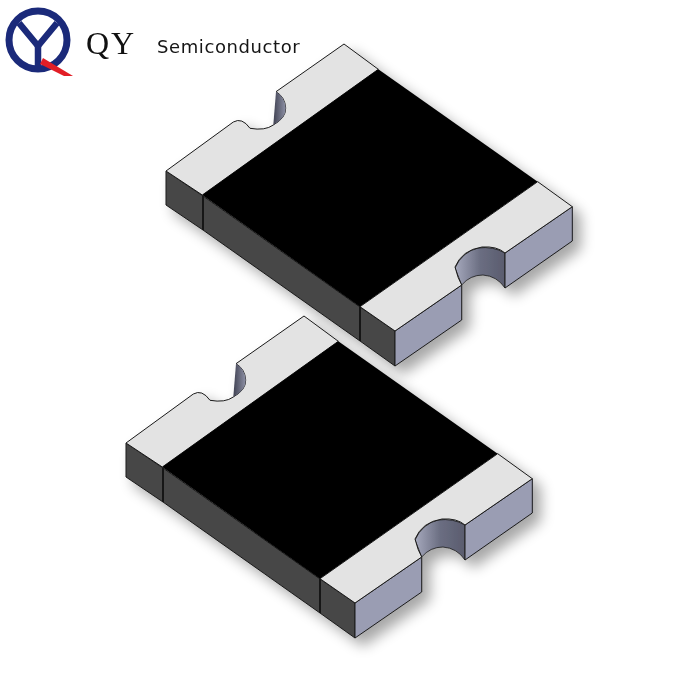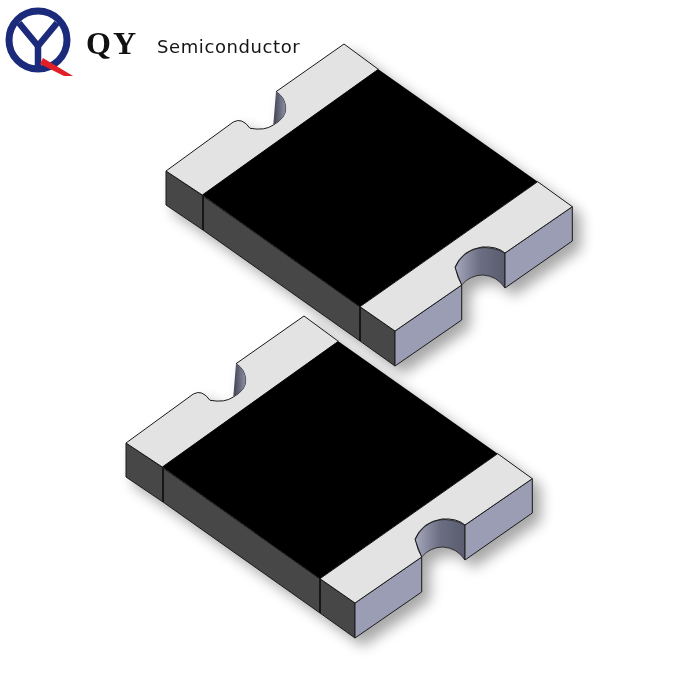--- a/index.html
+++ b/index.html
@@ -1,19 +1,19 @@
 <!DOCTYPE html>
 <html><head>
 <meta charset="utf-8">
 <style>
   html, body { margin:0; padding:0; background:#ffffff; }
   body { width:700px; height:700px; position:relative; overflow:hidden; font-family:"Liberation Sans", sans-serif; }
   .logo { position:absolute; left:0; top:0; width:320px; height:80px; }
   .logo-mark { position:absolute; left:4px; top:6px; width:76px; height:74px; }
-  .brand-qy { position:absolute; left:86px; top:27px; font-family:"Liberation Serif", serif; font-weight:bold; font-size:32px; line-height:32px; color:#111111; letter-spacing:2px; }
+  .brand-qy { position:absolute; left:86px; top:27px; font-family:"Liberation Serif", serif; font-weight:normal; font-size:32px; line-height:32px; color:#111111; letter-spacing:2px; }
   .brand-sub { position:absolute; left:157px; top:37px; font-family:"DejaVu Sans", sans-serif; font-size:18px; line-height:20px; color:#151515; letter-spacing:0.6px; }
   .scene { position:absolute; left:0; top:0; width:700px; height:700px; }
 </style>
 </head>
 <body>
 
 <div class="logo">
   <svg class="logo-mark" viewBox="0 0 76 74" xmlns="http://www.w3.org/2000/svg">
     <circle cx="34" cy="34" r="29" fill="none" stroke="#1b2a7a" stroke-width="7"></circle>
     <path d="M15 17 L34 40 L53 17" fill="none" stroke="#1b2a7a" stroke-width="6.5" stroke-linejoin="miter"></path>

